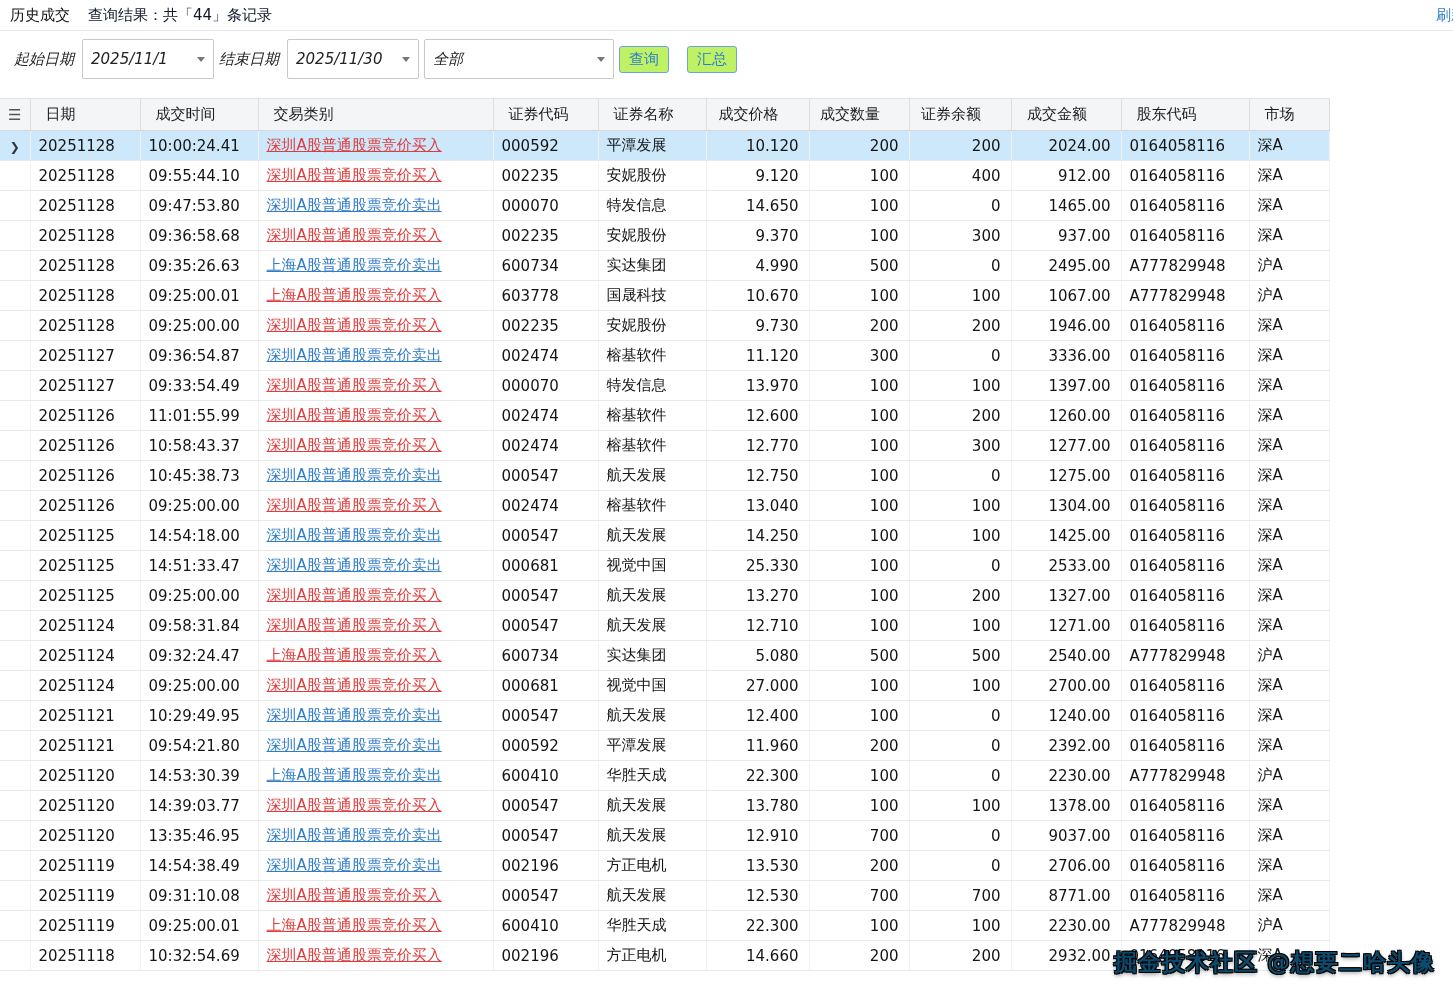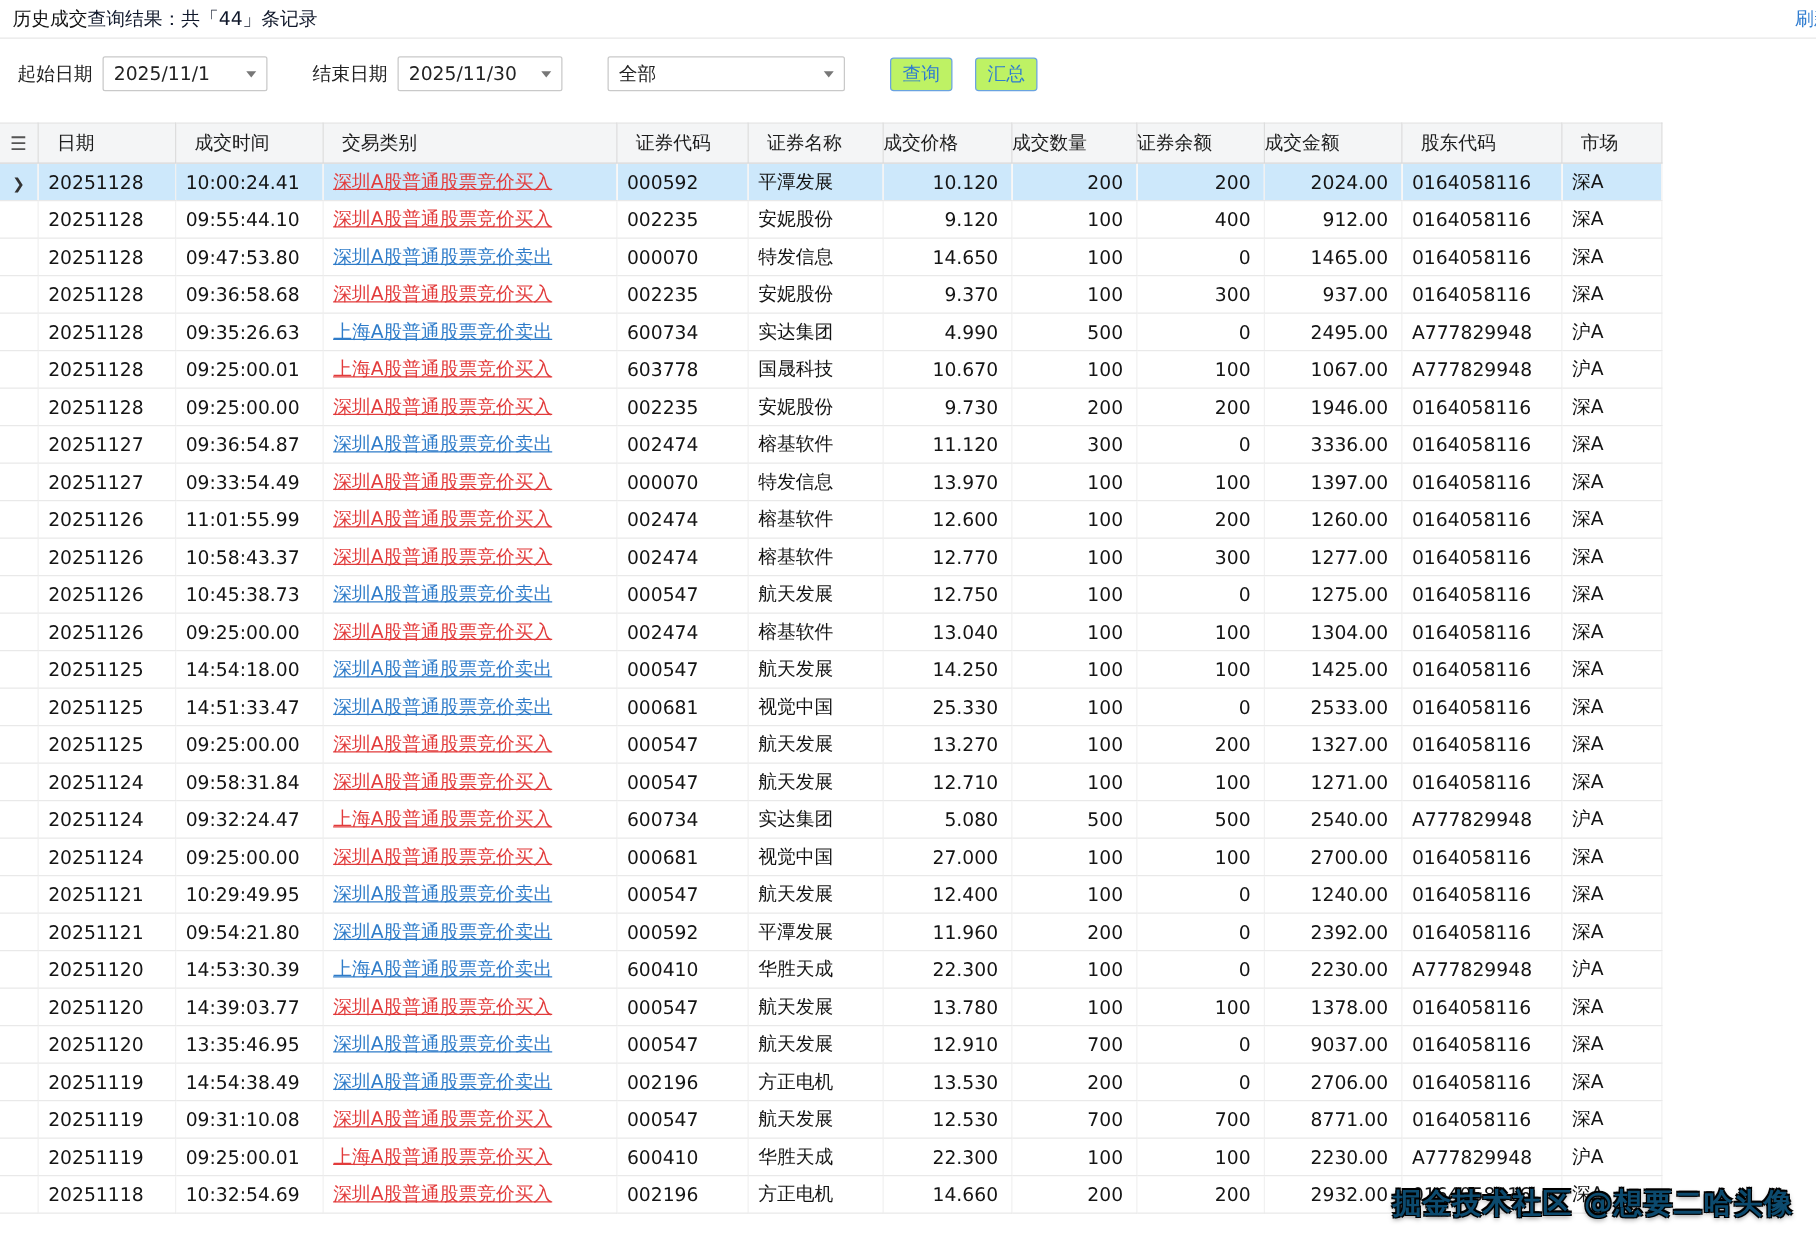--- a/index.html
+++ b/index.html
@@ -3,37 +3,37 @@
 <meta charset="utf-8">
 <style>
   * { margin:0; padding:0; box-sizing:border-box; }
   html,body { width:1453px; height:1002px; overflow:hidden; }
   body {
     font-family:"DejaVu Sans","Liberation Sans",sans-serif;
     font-size:15px; color:#1f1f1f; background:#fff; position:relative;
   }
   
   .topbar {
-    height:31px; display:flex; align-items:center; 
+    height:31px; display:flex; align-items:center; gap:18px;
     padding:0 10px; border-bottom:1px solid #e8e8e8; position:relative;
   }
   .topbar .title { color:#111; }
   .topbar .result { color:#0f172a; }
   .refresh {
     position:absolute; right:0; top:6px; color:#2f7cd0;
     width:17px; overflow:hidden; white-space:nowrap; cursor:pointer;
   }
   
   .filterbar {
     height:56px; display:flex; align-items:center; padding-left:14px;
   }
   .filterbar .lbl { color:#222; margin-right:8px; }
-  .fgroup { display:flex; align-items:center; margin-right:36px; }
+  .fgroup { display:flex; align-items:center; margin-right:5px;font-style:italic; }
   .selectbox, .textbox {
-    height:28px; border:1px solid #c9c9c9; background:#fff; border-radius:2px;
+    height:40px; border:1px solid #c9c9c9; background:#fff; border-radius:2px;
     display:flex; align-items:center; padding:0 8px; position:relative;
   }
   .selectbox { justify-content:space-between; cursor:pointer; }
   .selectbox .val { color:#222; }
   .dd-arrow {
     width:0; height:0; margin-left:8px;
     border-left:4px solid transparent; border-right:4px solid transparent;
     border-top:5px solid #777;
   }
   .w-date { width:132px; }
@@ -49,21 +49,21 @@
   }
   
   .table-wrap { margin-top:11px; }
   table.trades { border-collapse:collapse; table-layout:fixed; width:1329px; }
   table.trades th {
     height:32px; background:#f4f5f6; font-weight:normal; color:#1c1c1c;
     text-align:left; padding-left:15px;
     border-bottom:1px solid #d7d7d7; border-right:1px solid #dddddd;
     border-top:1px solid #e3e3e3;
   }
-  table.trades th.num { text-align:left; padding-right:18px; padding-left:0; }
+  table.trades th.num { text-align:center; padding-right:18px; padding-left:0; }
   table.trades th.cell-sel { padding-left:0; text-align:center; }
   table.trades td {
     height:30px; padding-left:8px; white-space:nowrap; overflow:hidden;
     border-bottom:1px solid #e9e9e9; border-right:1px solid #f1f1f1;
     color:#141414;
   }
   table.trades td.num { text-align:right; padding-right:10px; padding-left:0; }
   table.trades td.cell-sel { padding-left:0; text-align:center; color:#444; }
   tr.selected td { background:#cde8fb; }
   td.cell-type { text-decoration:underline; }

